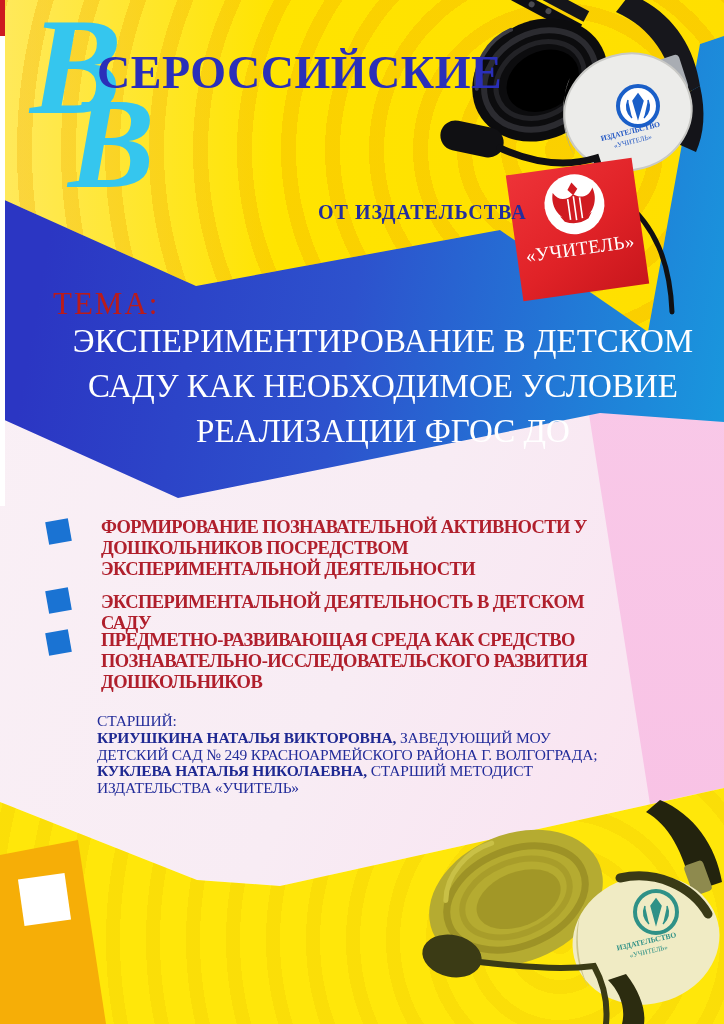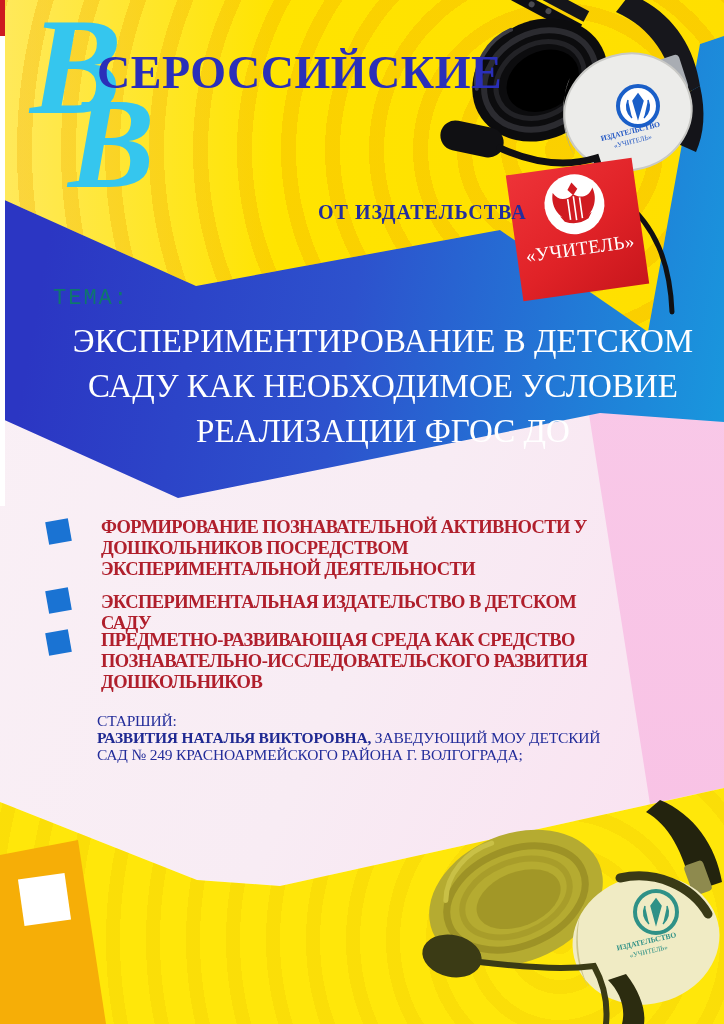--- a/index.html
+++ b/index.html
@@ -51,21 +51,21 @@
   .tagline{left:318px;top:201px;font-size:20px;color:#222d9d;letter-spacing:1px;font-weight:bold;}
 
   
   .badge{left:514px;top:166px;width:127px;height:127px;transform:rotate(-8deg);
          background:linear-gradient(145deg,#ee3338 0%,#e02227 55%,#c8161c 100%);}
   .badge-circle{position:absolute;left:34px;top:8px;width:60px;height:60px;border-radius:50%;background:#fff;}
   .badge-name{position:absolute;left:0;top:72px;width:127px;text-align:center;color:#fff;
               font-size:19px;letter-spacing:.5px;}
 
   
-  .tema{left:53px;top:286px;font-size:22px;color:#0f766e;letter-spacing:2px;font-family:Liberation Mono, monospace;}
+  .tema{left:53px;top:286px;font-size:31px;color:#b91c1c;letter-spacing:2px;}
   .topic-title{left:53px;top:319px;width:660px;font-size:33px;line-height:45px;color:#ffffff;text-align:center;}
 
   
   .bullet{width:23px;height:23px;background:#1a73d3;transform:rotate(-10deg);left:47px;}
   .b1{top:520px;} .b2{top:589px;} .b3{top:631px;}
   .agenda-text{left:101px;width:527px;font-size:18.5px;font-weight:bold;letter-spacing:-.6px;
                line-height:21px;color:#b01f2c;}
   .a1{top:517px;} .a2{top:592px;} .a3{top:630px;}
 
   
@@ -147,27 +147,28 @@
   <div class="abs brand-rest rest1">СЕРОССИЙСКИЕ</div>
   <div class="abs init init2">В</div>
   <div class="abs tagline">ОТ ИЗДАТЕЛЬСТВА</div>
 
   <div class="abs tema">ТЕМА:</div>
   <div class="abs topic-title">ЭКСПЕРИМЕНТИРОВАНИЕ В ДЕТСКОМ САДУ КАК НЕОБХОДИМОЕ УСЛОВИЕ РЕАЛИЗАЦИИ ФГОС ДО</div>
 
   <div class="abs bullet b1"></div>
   <div class="abs agenda-text a1">ФОРМИРОВАНИЕ ПОЗНАВАТЕЛЬНОЙ АКТИВНОСТИ У ДОШКОЛЬНИКОВ ПОСРЕДСТВОМ ЭКСПЕРИМЕНТАЛЬНОЙ ДЕЯТЕЛЬНОСТИ</div>
   <div class="abs bullet b2"></div>
-  <div class="abs agenda-text a2">ЭКСПЕРИМЕНТАЛЬНАЯ ИЗДАТЕЛЬСТВО В ДЕТСКОМ САДУ</div>
+  <div class="abs agenda-text a2">ЭКСПЕРИМЕНТАЛЬНОЙ ДЕЯТЕЛЬНОСТЬ В ДЕТСКОМ САДУ</div>
   <div class="abs bullet b3"></div>
   <div class="abs agenda-text a3">ПРЕДМЕТНО-РАЗВИВАЮЩАЯ СРЕДА КАК СРЕДСТВО ПОЗНАВАТЕЛЬНО-ИССЛЕДОВАТЕЛЬСКОГО РАЗВИТИЯ ДОШКОЛЬНИКОВ</div>
 
   <div class="abs presenters">
     <div>СТАРШИЙ:</div>
-    <div><span class="name">РАЗВИТИЯ НАТАЛЬЯ ВИКТОРОВНА,</span><span> ЗАВЕДУЮЩИЙ МОУ ДЕТСКИЙ САД № 249 КРАСНОАРМЕЙСКОГО РАЙОНА Г. ВОЛГОГРАДА;</span></div>
+    <div><span class="name">КРИУШКИНА НАТАЛЬЯ ВИКТОРОВНА,</span><span> ЗАВЕДУЮЩИЙ МОУ ДЕТСКИЙ САД № 249 КРАСНОАРМЕЙСКОГО РАЙОНА Г. ВОЛГОГРАДА;</span></div>
+    <div><span class="name">КУКЛЕВА НАТАЛЬЯ НИКОЛАЕВНА,</span><span> СТАРШИЙ МЕТОДИСТ ИЗДАТЕЛЬСТВА «УЧИТЕЛЬ»</span></div>
   </div>
 
   <svg class="abs" style="left:388px;top:778px;" width="336" height="246" viewBox="0 0 336 246">
 
     <path d="M272,22 C306,36 328,68 334,104 L304,114 C296,74 280,46 258,34 Z" fill="#23230e"></path>
     <path d="M258,34 C252,24 250,14 252,0 L336,0 L336,30 C312,18 284,18 258,34 Z" fill="#2c2c12" opacity=".0"></path>
     <rect x="300" y="84" width="20" height="32" rx="4" transform="rotate(-20 310 100)" fill="#8e8a4e"></rect>
 
     <g transform="rotate(-22 128 120)">
       <ellipse cx="128" cy="120" rx="90" ry="64" fill="#b5ab31"></ellipse>

